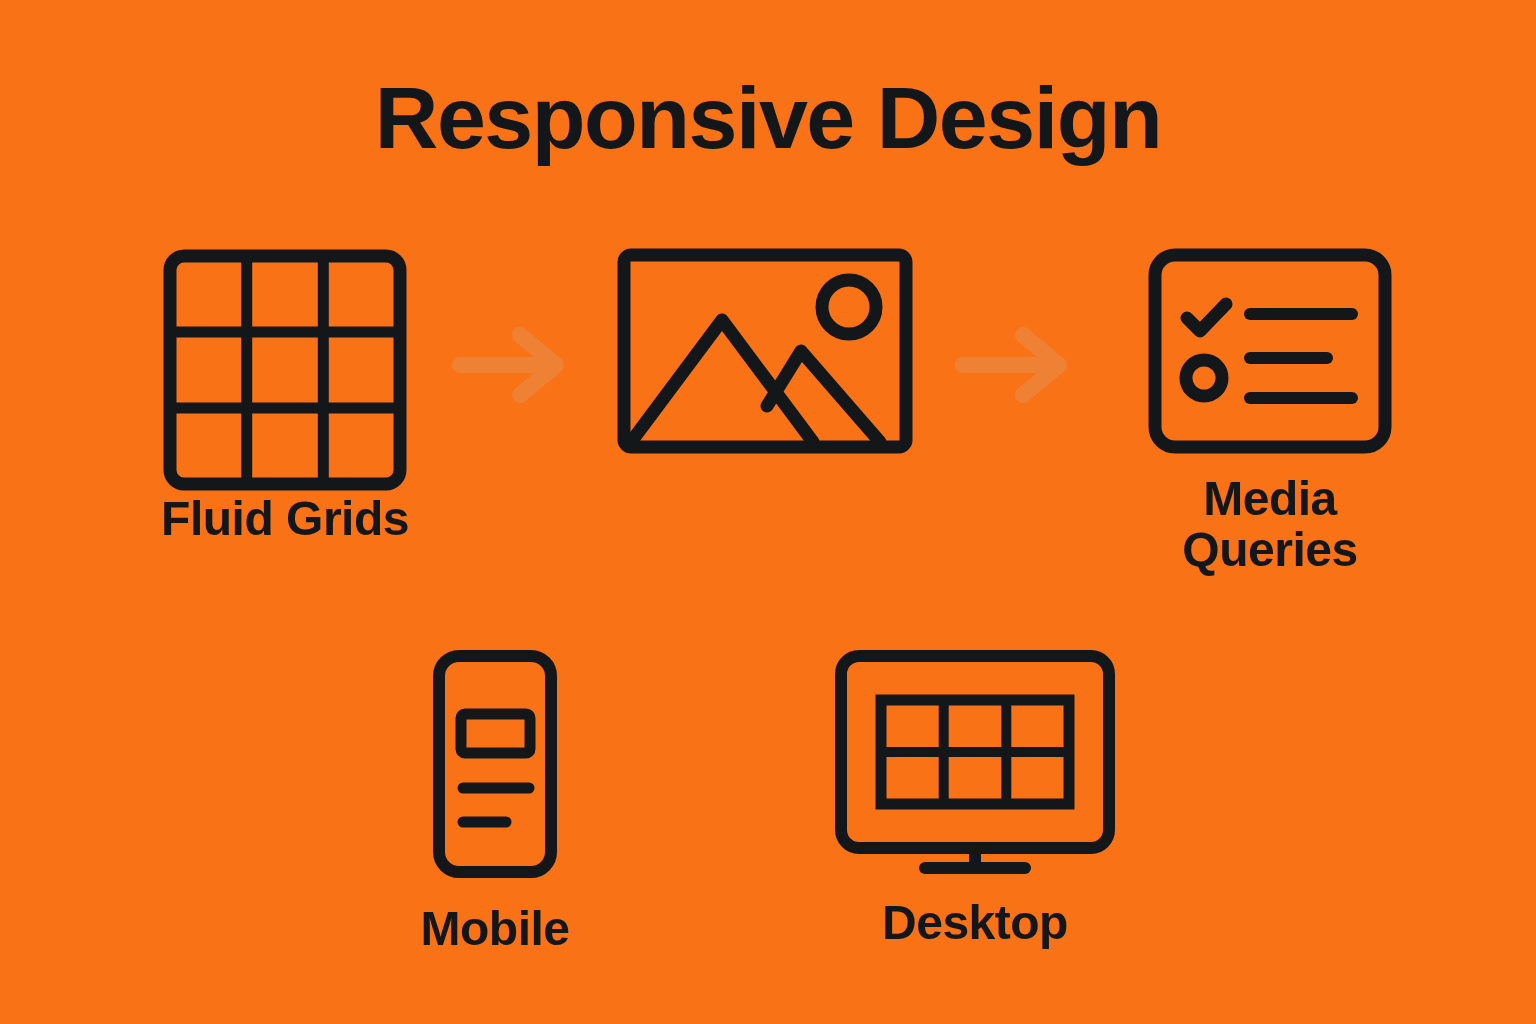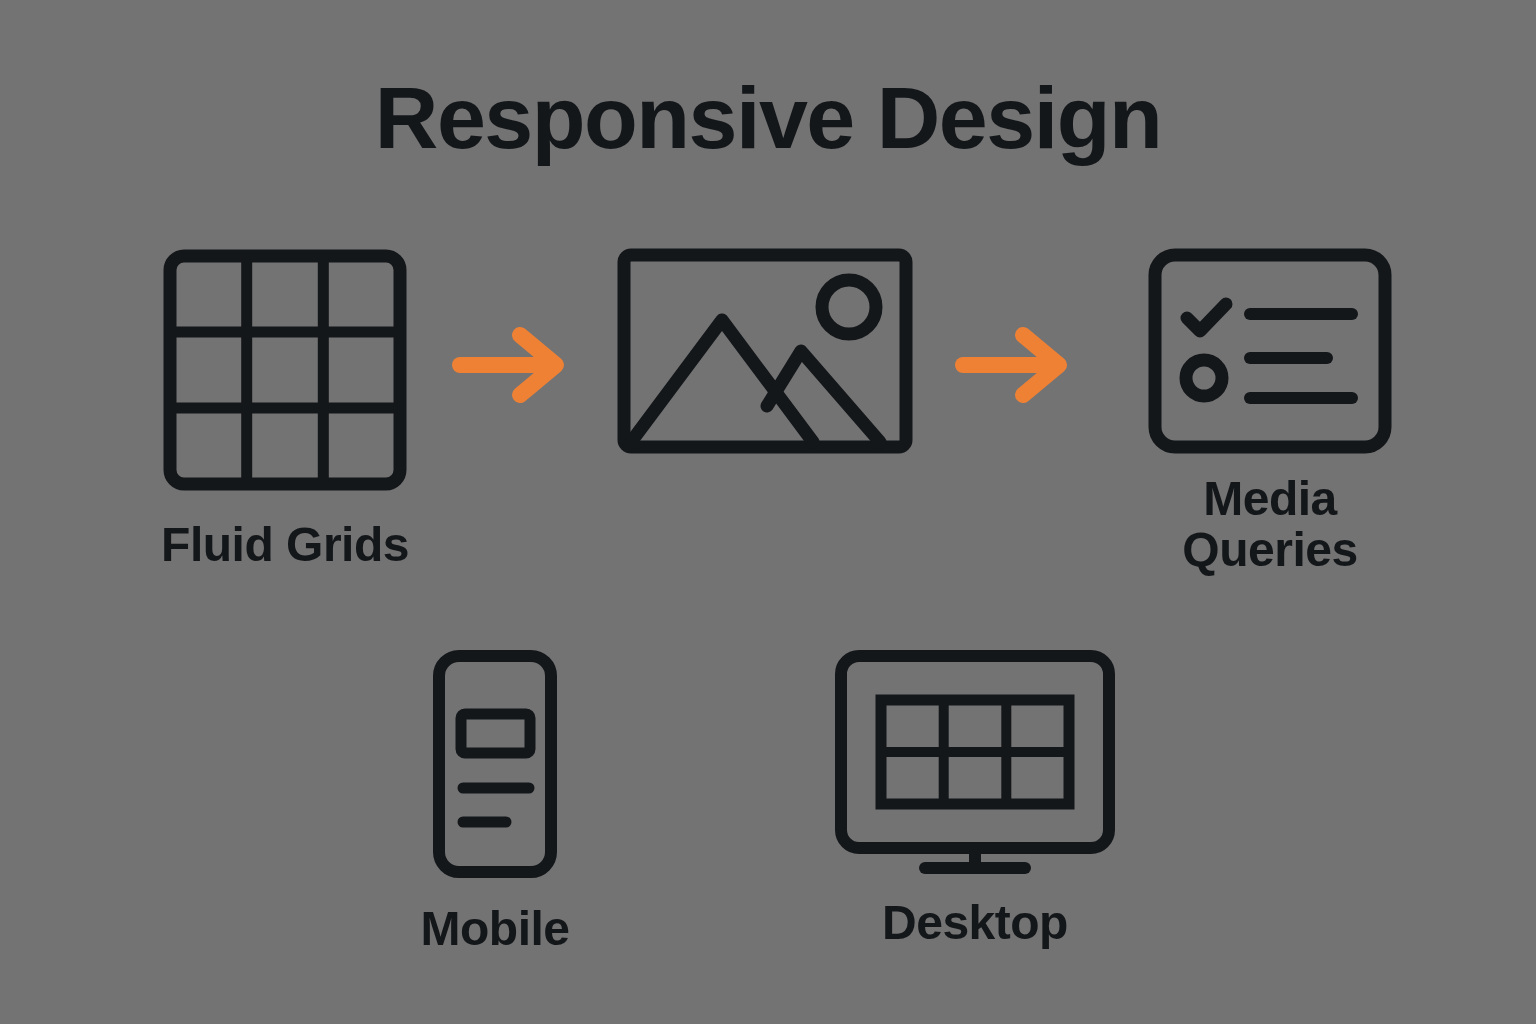--- a/index.html
+++ b/index.html
@@ -10,21 +10,21 @@
     width: 1536px;
     height: 1024px;
     background: #fbfbfb;
     font-family: "Liberation Sans", sans-serif;
     overflow: hidden;
   }
   #canvas {
     position: relative;
     width: 1536px;
     height: 1024px;
-    background: #737373;
+    background: #f97316;
   }
 
   
   #title {
     position: absolute;
     left: 0;
     top: 72px;
     width: 1536px;
     text-align: center;
     font-size: 88px;
@@ -50,21 +50,21 @@
     font-weight: 700;
     color: #14171a;
     line-height: 1.06;
     text-align: center;
     letter-spacing: -0.5px;
     white-space: pre-line;
   }
 
   
   #node-fluid-grids   { left: 120px;  top: 246px; width: 330px; }
-  #node-fluid-grids .caption { margin-top: 26px; }
+  #node-fluid-grids .caption { }
 
   #node-flexible-images { left: 600px; top: 246px; width: 330px; }
   #node-flexible-images .caption { margin-top: 18px; }
 
   #node-media-queries { left: 1105px; top: 246px; width: 330px; }
   #node-media-queries .caption { margin-top: 18px; }
 
   #node-mobile  { left: 340px; top: 648px; width: 310px; }
   #node-mobile .caption  { margin-top: 24px; }
 

